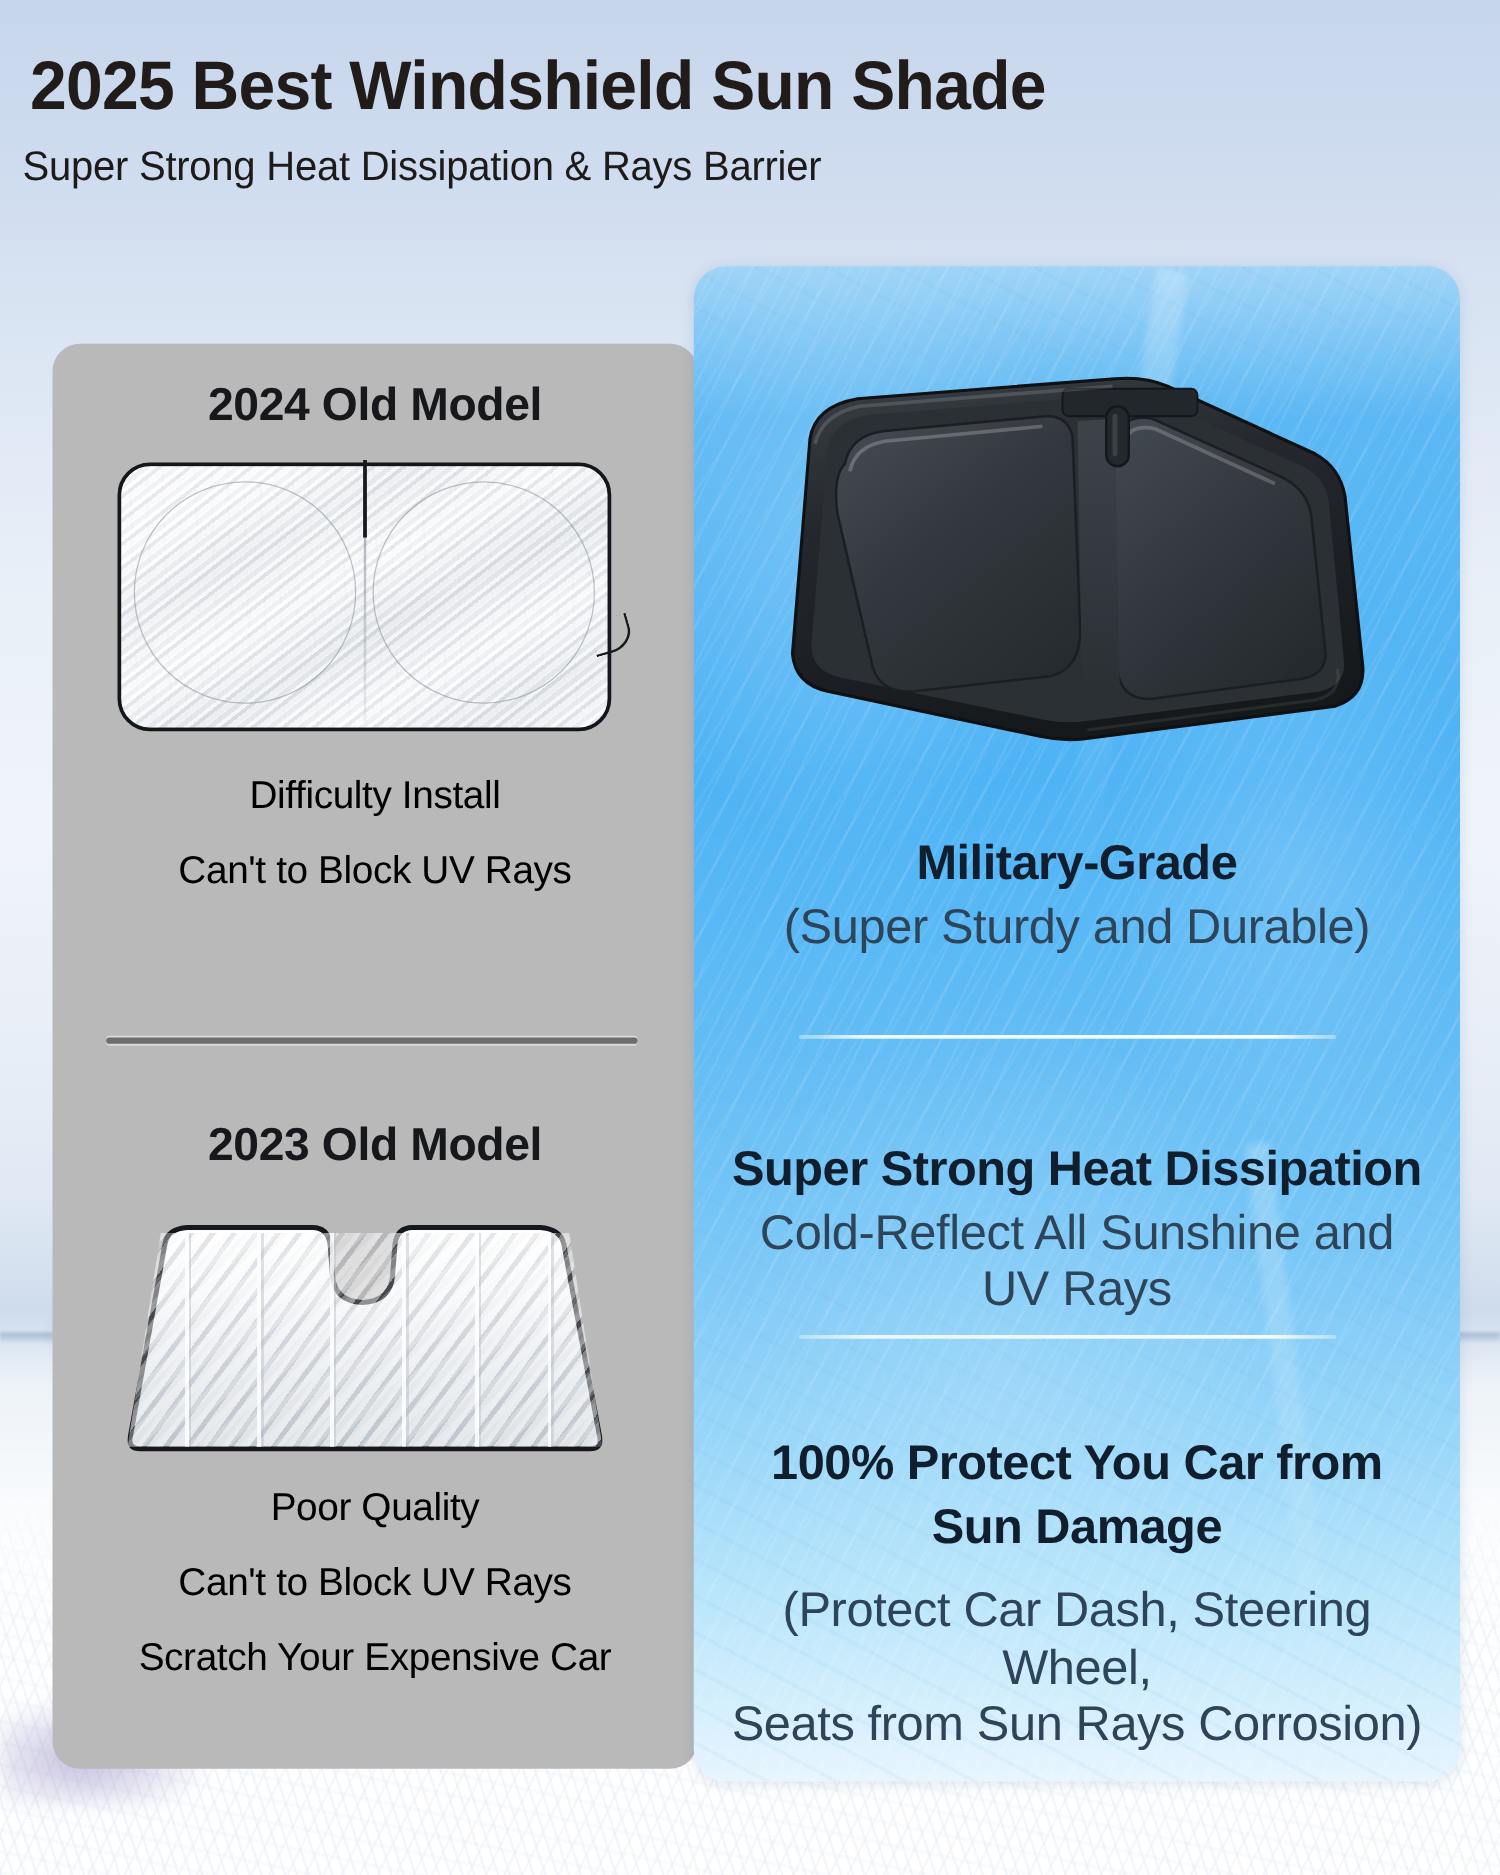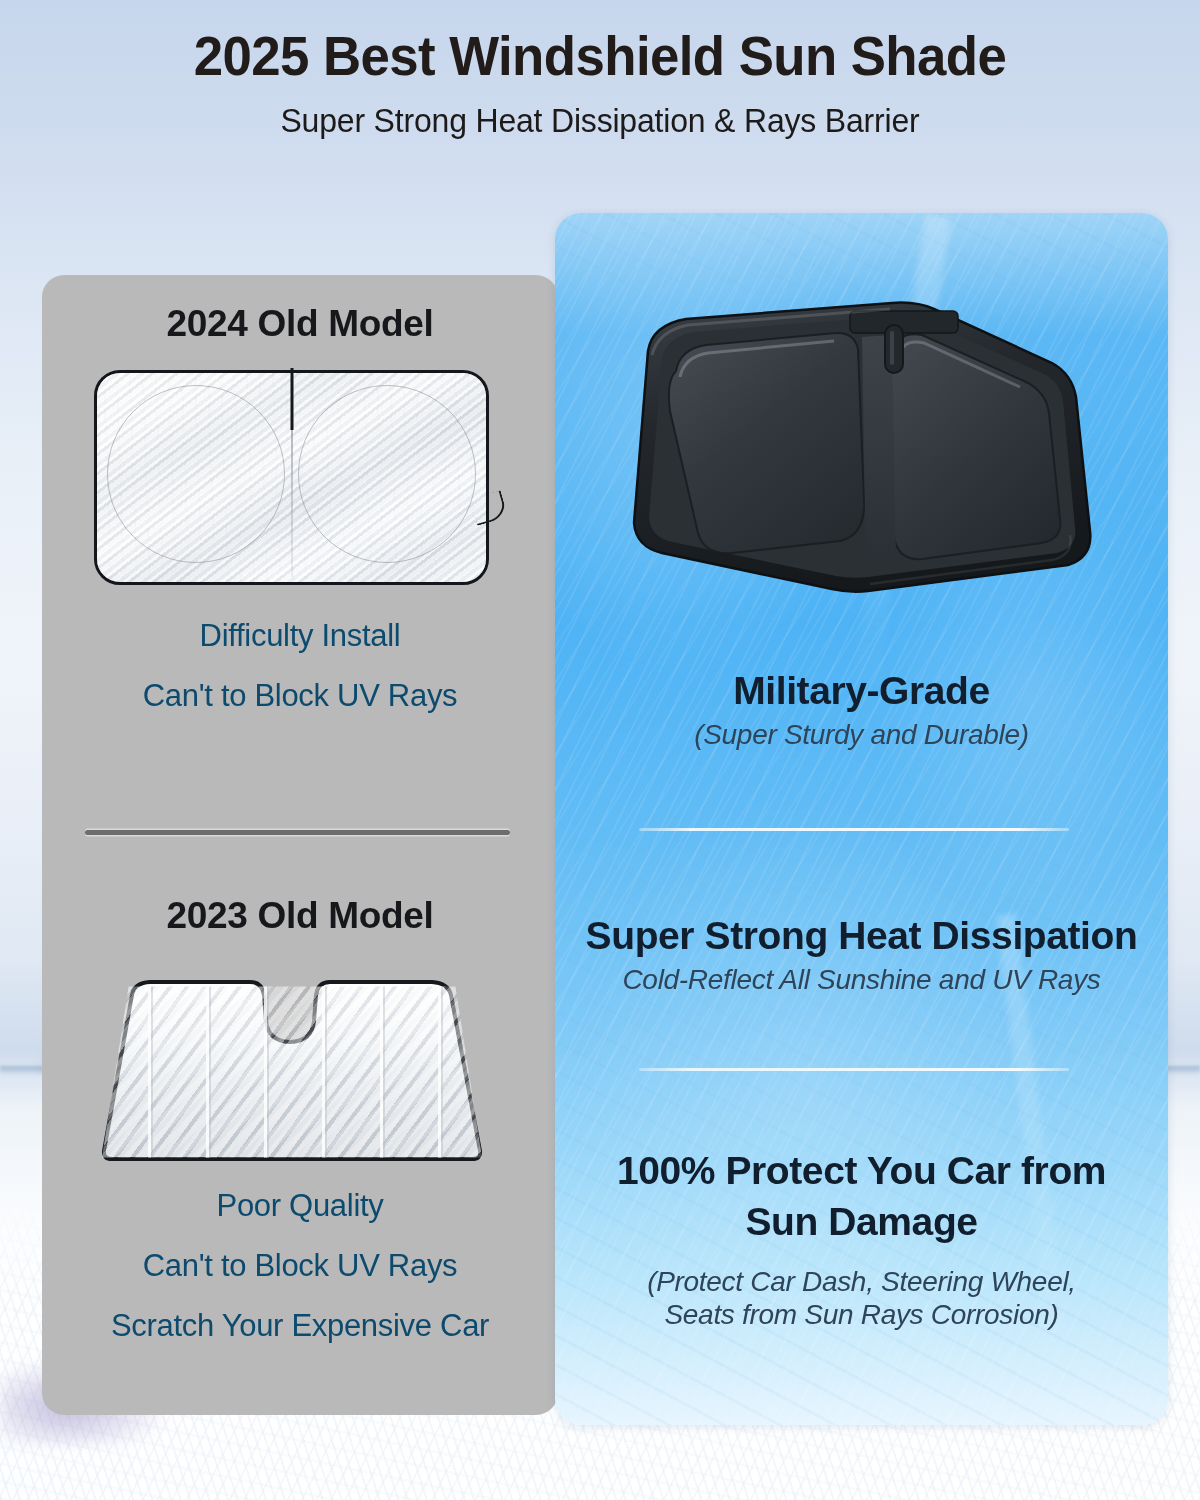--- a/index.html
+++ b/index.html
@@ -31,21 +31,21 @@
       repeating-linear-gradient(72deg,rgba(205,220,236,.45) 0 2px,rgba(255,255,255,0) 2px 9px),
       repeating-linear-gradient(-64deg,rgba(198,214,232,.32) 0 2px,rgba(255,255,255,0) 2px 13px),
       repeating-linear-gradient(12deg,rgba(214,226,240,.3) 0 3px,rgba(255,255,255,0) 3px 17px);
     mask-image:linear-gradient(180deg,rgba(0,0,0,0) 0,#000 35%,#000 100%);
     -webkit-mask-image:linear-gradient(180deg,rgba(0,0,0,0) 0,#000 35%,#000 100%);}
   .bg-purple{position:absolute;left:0;bottom:55px;width:230px;height:95px;
     background:radial-gradient(60% 70% at 30% 60%,rgba(150,140,195,.55),rgba(160,155,205,0) 75%);
     filter:blur(6px);}
 
   
-  .header{position:absolute;left:0;right:0;top:0;text-align:center;}
+  .header{position:absolute;left:0;right:0;top:12px;text-align:left;}
   .title{font-size:55px;font-weight:bold;color:#211c19;letter-spacing:-.6px;
     margin:28px 0 0;line-height:1.05;transform:scaleX(.96);}
   .subtitle{font-size:33px;color:#1d1b1a;margin:16px 0 0;letter-spacing:-.2px;
     transform:scaleX(.97);}
 
   
   .panel-left{position:absolute;left:42px;top:275px;width:516px;height:1140px;
     background:#b9b9b9;border-radius:22px;}
   .panel-right{position:absolute;left:555px;top:213px;width:613px;height:1212px;
     border-radius:26px;overflow:hidden;
@@ -62,21 +62,21 @@
   .panel-right .streak{position:absolute;pointer-events:none;opacity:.45;
     background:linear-gradient(180deg,rgba(255,255,255,.5),rgba(255,255,255,0));
     filter:blur(3px);}
 
   
   .model-title{text-align:center;font-size:37px;color:#16181b;margin:0;
     letter-spacing:-.3px;}
   .lt-2024{position:absolute;left:0;right:0;top:28px;}
   .lt-2023{position:absolute;left:0;right:0;top:620px;}
 
-  .bullets{position:absolute;left:0;right:0;text-align:center;color:#0c4a6e;}
+  .bullets{position:absolute;left:0;right:0;text-align:center;color:#000000;}
   .bullets div{font-size:31px;line-height:1.0;margin:0 0 29px;letter-spacing:-.3px;}
   .b2024{top:345px;}
   .b2023{top:915px;}
 
   .divider{position:absolute;left:43px;width:425px;height:5px;top:555px;
     background:#6d6d6d;border-radius:3px;
     box-shadow:0 1.5px 0 #d9d9d9,0 -1.5px 0 #d9d9d9;}
 
   
   .shade2024{position:absolute;left:52px;top:95px;width:395px;height:215px;}
@@ -116,21 +116,21 @@
     background:repeating-linear-gradient(90deg,rgba(255,255,255,0) 0 46px,rgba(255,255,255,.95) 46px 49px,rgba(180,188,197,.5) 49px 51px,rgba(255,255,255,0) 51px 58px);}
 
   
   .product{position:absolute;left:45px;top:72px;width:525px;height:320px;}
   .product svg{width:100%;height:100%;display:block;}
 
   
   .feat{position:absolute;left:0;right:0;text-align:center;padding:0 26px;}
   .feat h3{font-size:39px;font-weight:bold;color:#101e2e;margin:0 0 6px;
     line-height:1.16;letter-spacing:-.4px;}
-  .feat p{font-size:28px;color:#2e4458;margin:0;line-height:1.16;letter-spacing:-.3px;font-style:italic;}
+  .feat p{font-size:39px;color:#2e4458;margin:0;line-height:1.16;letter-spacing:-.3px;}
   .f1{top:455px;}
   .f2{top:700px;}
   .f3{top:935px;}
   .rdiv{position:absolute;left:84px;width:430px;height:3px;border-radius:2px;
     background:linear-gradient(90deg,rgba(255,255,255,.35),#eaf7ff 12%,#f4fbff 88%,rgba(255,255,255,.35));}
   .rd1{top:615px;}
   .rd2{top:855px;}
 </style>
 </head>
 <body>

